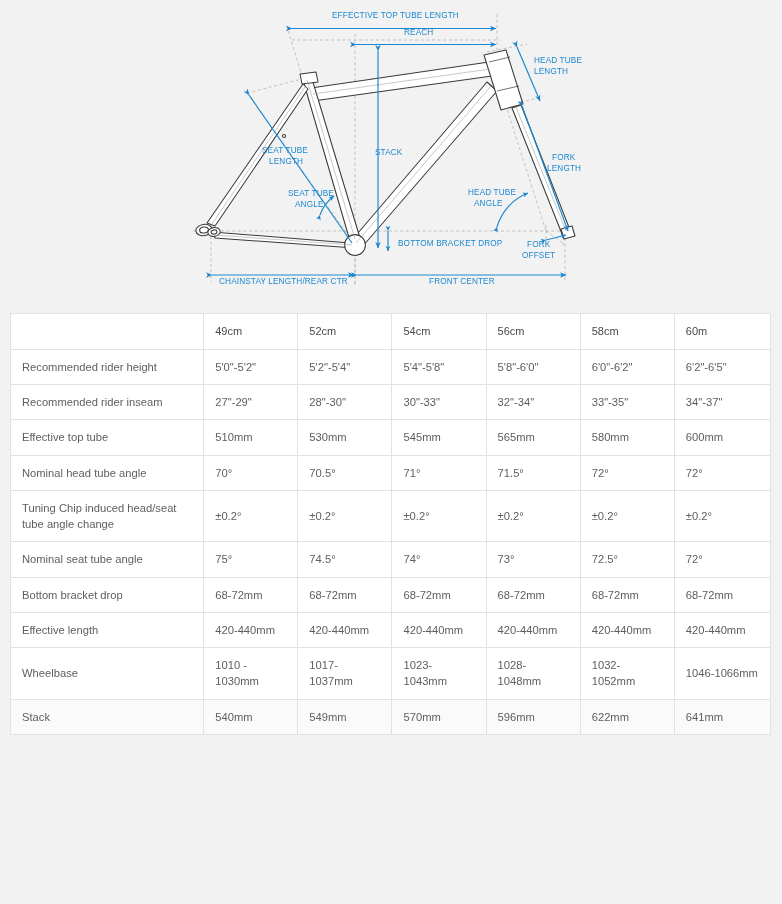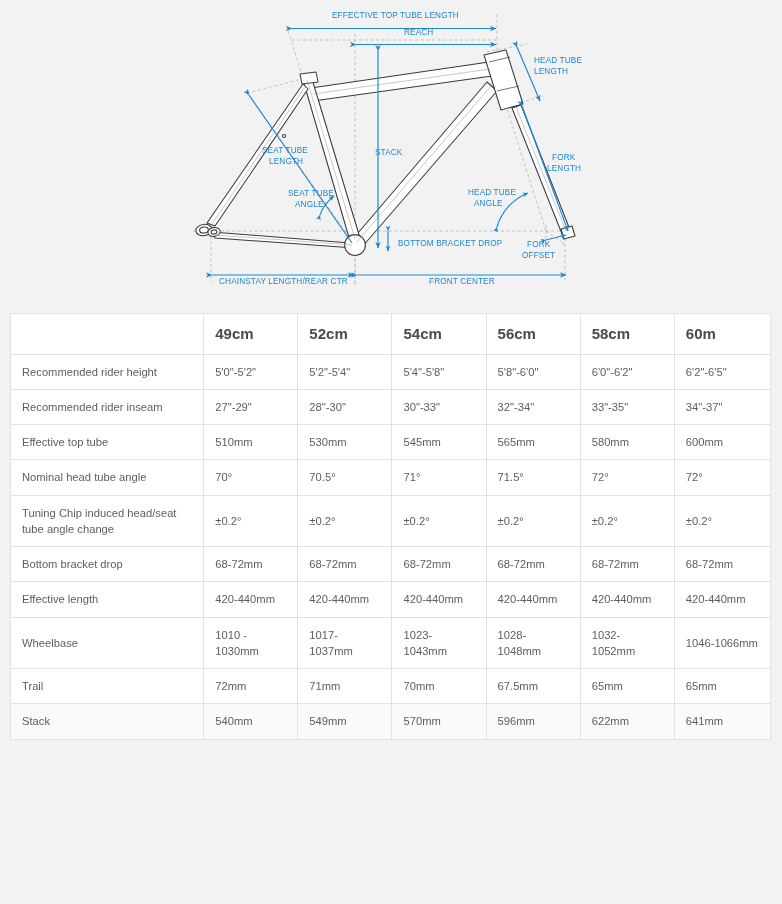--- a/index.html
+++ b/index.html
@@ -36,23 +36,23 @@
     padding:9px 10px 9px 11px;
     text-align:left;
     vertical-align:middle;
     font-size:11.2px;
     font-weight:normal;
     color:#5e5e5e;
     line-height:1.45;
     background:#fff;
   }
   #geo-table thead th{
-    font-weight:bold;
+    font-weight:normal;
     color:#4a4a4a;
-    font-size:15px;
+    font-size:11px;
     height:17px;
   }
   #geo-table tbody tr td:first-child{color:#5e5e5e;margin-left:12px;}
   #geo-table tbody tr:last-child td{background:#fafafa;}
   col.label-col{width:193px;}
   col.size-col{width:94px;}
   col.size-col-last{width:96px;}
 </style>
 </head>
 <body>
@@ -254,20 +254,29 @@
           <tr>
             <td>Tuning Chip induced head/seat tube angle change</td>
             <td>±0.2°</td>
             <td>±0.2°</td>
             <td>±0.2°</td>
             <td>±0.2°</td>
             <td>±0.2°</td>
             <td>±0.2°</td>
           </tr>
           <tr>
+            <td>Nominal seat tube angle</td>
+            <td>75°</td>
+            <td>74.5°</td>
+            <td>74°</td>
+            <td>73°</td>
+            <td>72.5°</td>
+            <td>72°</td>
+          </tr>
+          <tr>
             <td>Bottom bracket drop</td>
             <td>68-72mm</td>
             <td>68-72mm</td>
             <td>68-72mm</td>
             <td>68-72mm</td>
             <td>68-72mm</td>
             <td>68-72mm</td>
           </tr>
           <tr>
             <td>Effective length</td>
@@ -281,29 +290,20 @@
           <tr>
             <td>Wheelbase</td>
             <td>1010 - 1030mm</td>
             <td>1017-1037mm</td>
             <td>1023-1043mm</td>
             <td>1028-1048mm</td>
             <td>1032-1052mm</td>
             <td>1046-1066mm</td>
           </tr>
           <tr>
-            <td>Trail</td>
-            <td>72mm</td>
-            <td>71mm</td>
-            <td>70mm</td>
-            <td>67.5mm</td>
-            <td>65mm</td>
-            <td>65mm</td>
-          </tr>
-          <tr>
             <td>Stack</td>
             <td>540mm</td>
             <td>549mm</td>
             <td>570mm</td>
             <td>596mm</td>
             <td>622mm</td>
             <td>641mm</td>
           </tr>
         </tbody>
     </table>

